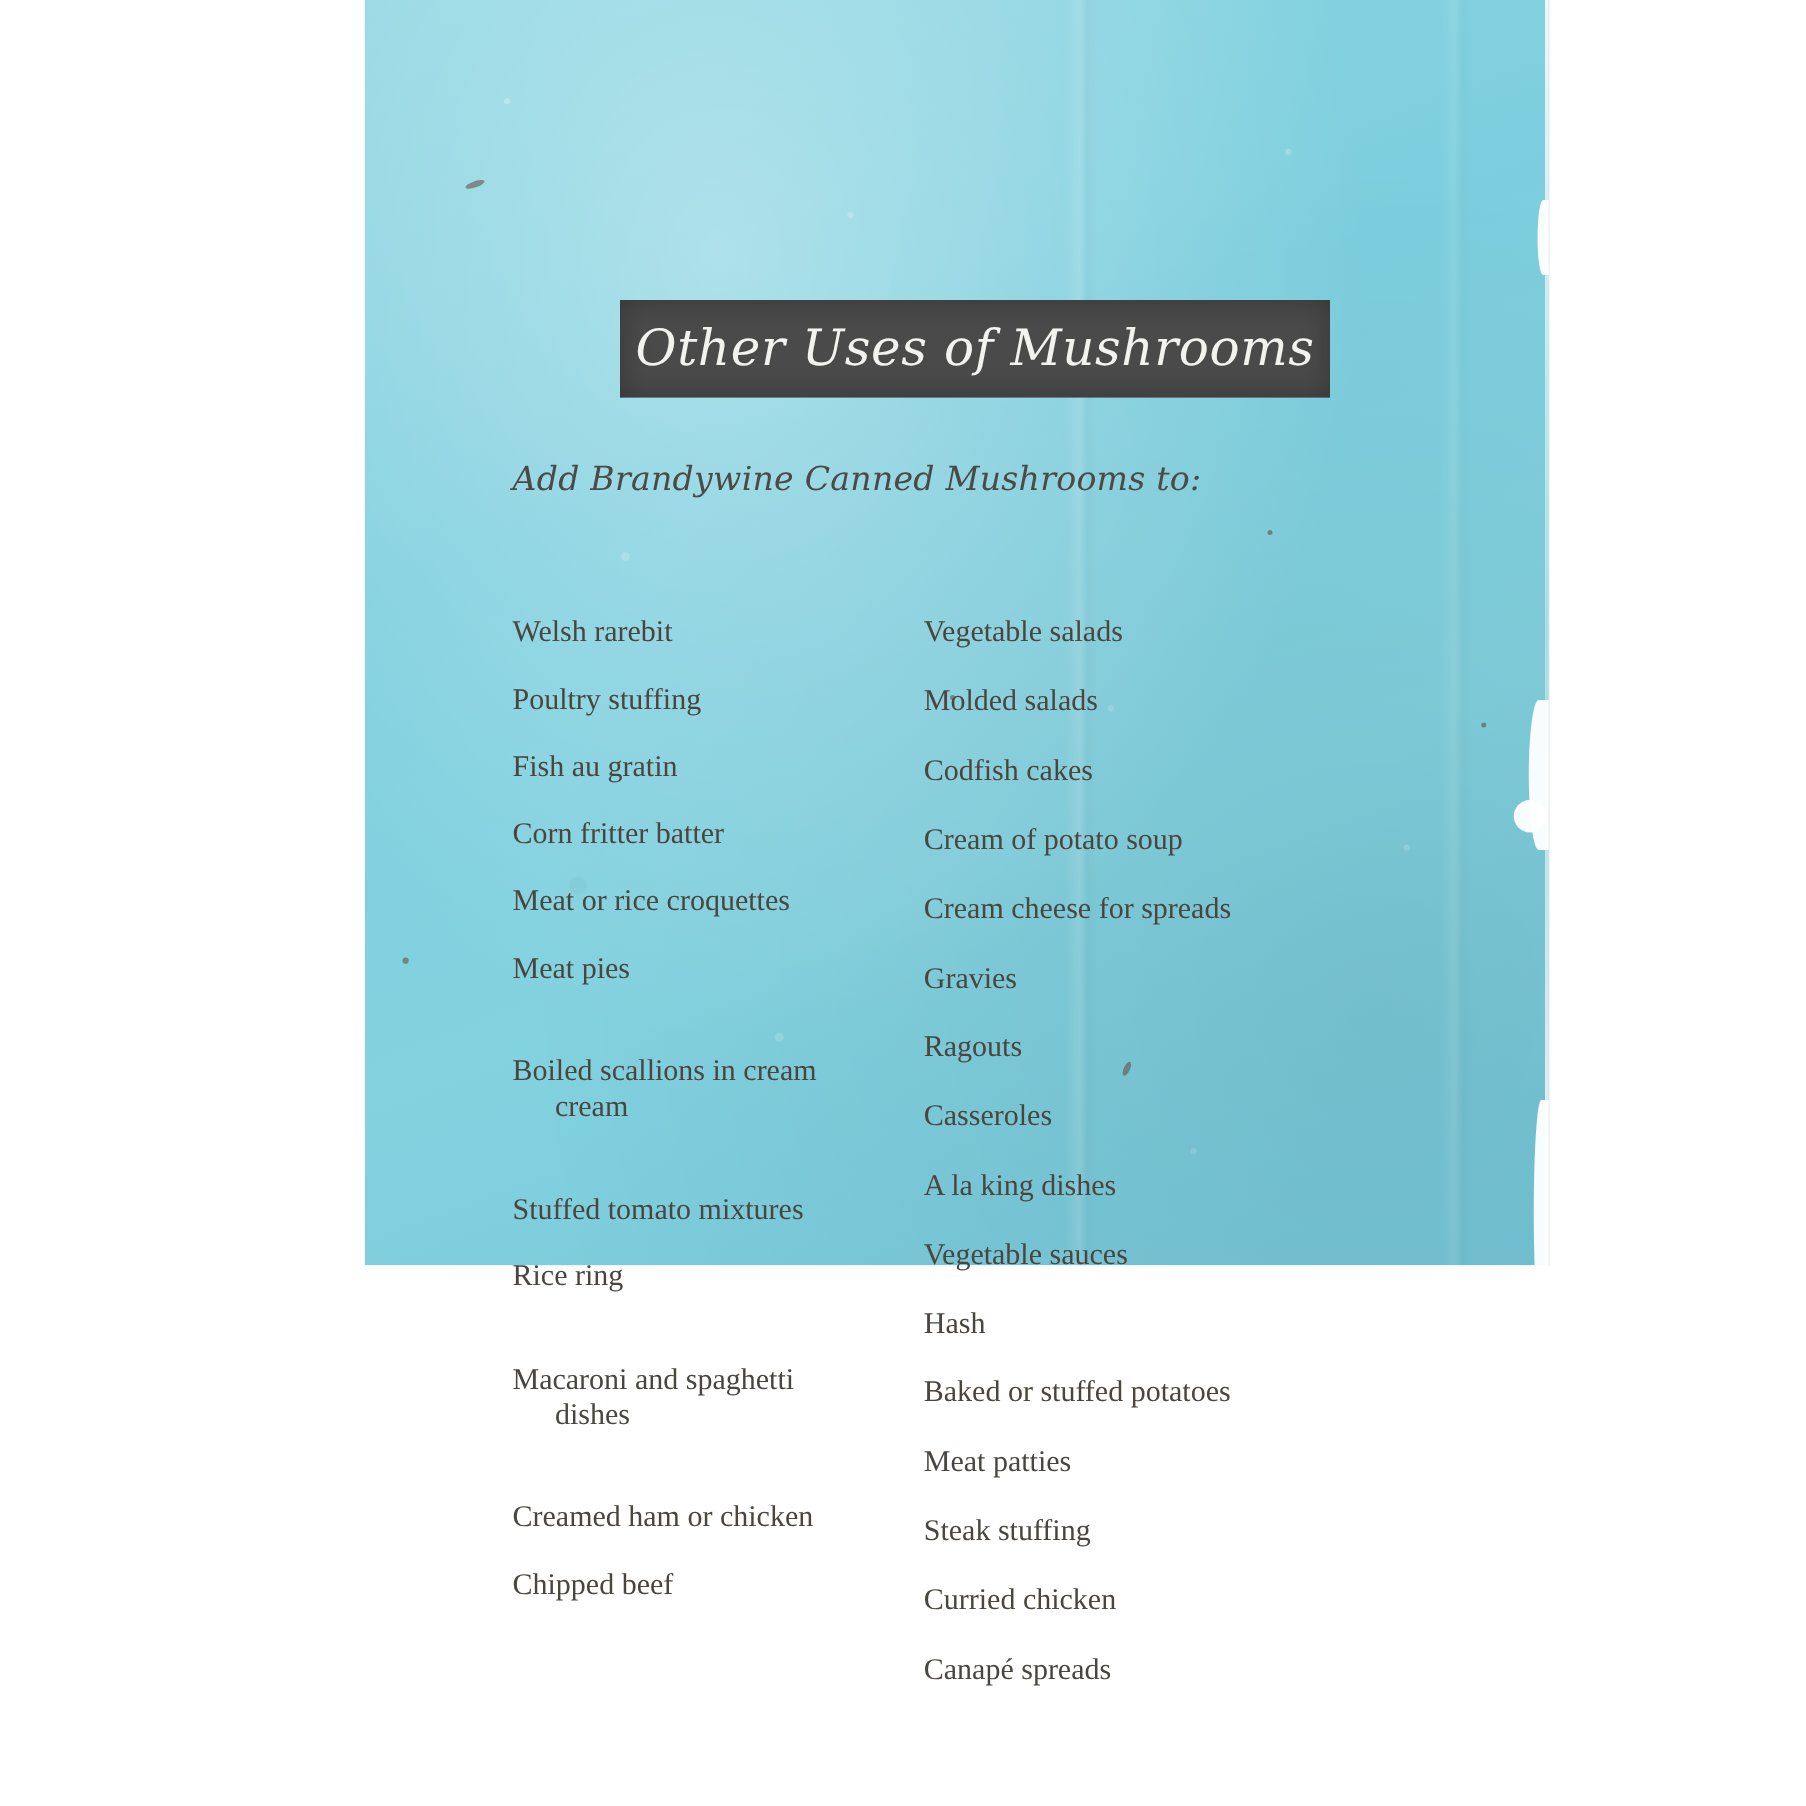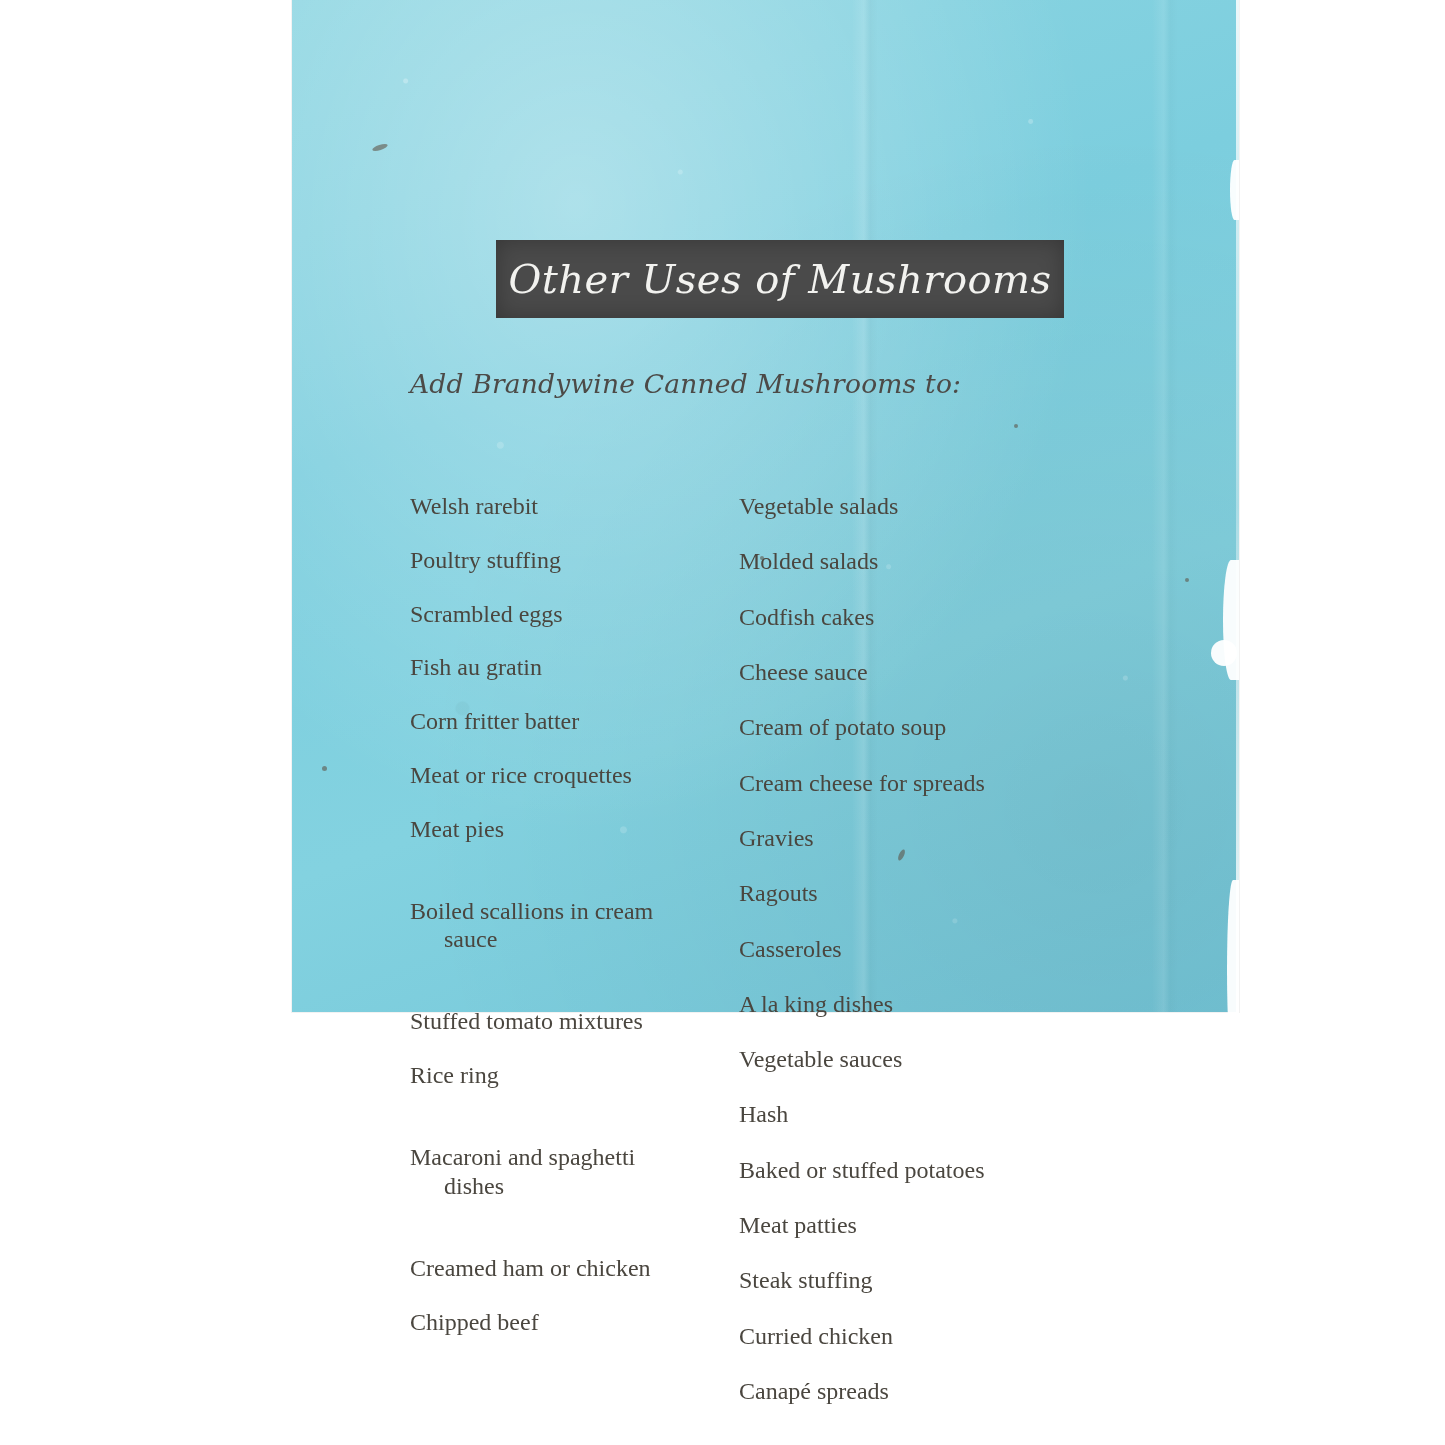--- a/index.html
+++ b/index.html
@@ -186,45 +186,43 @@
 
     <div id="title-banner">
       <span id="title-text">Other Uses of Mushrooms</span>
     </div>
 
     <div id="subtitle">Add Brandywine Canned Mushrooms to:</div>
 
     <div id="col-left" class="col">
       <div class="item">Welsh rarebit</div>
       <div class="item">Poultry stuffing</div>
-      <div class="item">Scrambled eggs</div>
       <div class="item">Fish au gratin</div>
       <div class="item">Corn fritter batter</div>
       <div class="item">Meat or rice croquettes</div>
       <div class="item">Meat pies</div>
       <div class="item">
         <span>Boiled scallions in cream</span>
-        <span class="cont">sauce</span>
+        <span class="cont">cream</span>
       </div>
       <div class="item">Stuffed tomato mixtures</div>
       <div class="item">Rice ring</div>
       <div class="item">
         <span>Macaroni and spaghetti</span>
         <span class="cont">dishes</span>
       </div>
       <div class="item">Creamed ham or chicken</div>
       <div class="item">Chipped beef</div>
 
     </div>
 
     <div id="col-right" class="col">
       <div class="item">Vegetable salads</div>
       <div class="item">Molded salads</div>
       <div class="item">Codfish cakes</div>
-      <div class="item">Cheese sauce</div>
       <div class="item">Cream of potato soup</div>
       <div class="item">Cream cheese for spreads</div>
       <div class="item">Gravies</div>
       <div class="item">Ragouts</div>
       <div class="item">Casseroles</div>
       <div class="item">A la king dishes</div>
       <div class="item">Vegetable sauces</div>
       <div class="item">Hash</div>
       <div class="item">Baked or stuffed potatoes</div>
       <div class="item">Meat patties</div>

